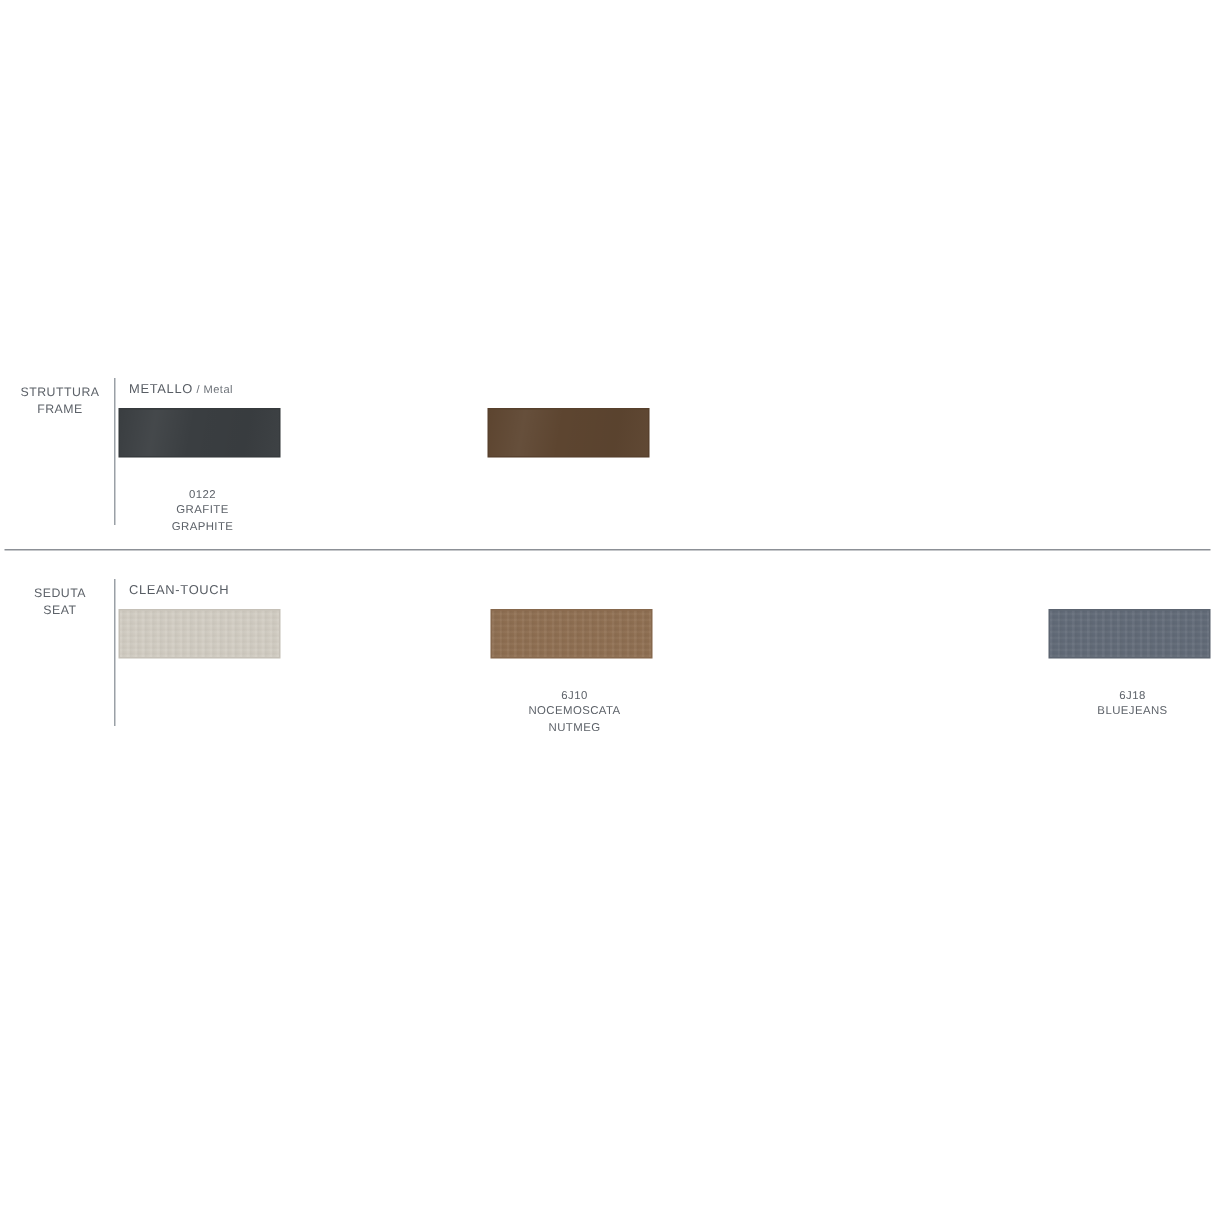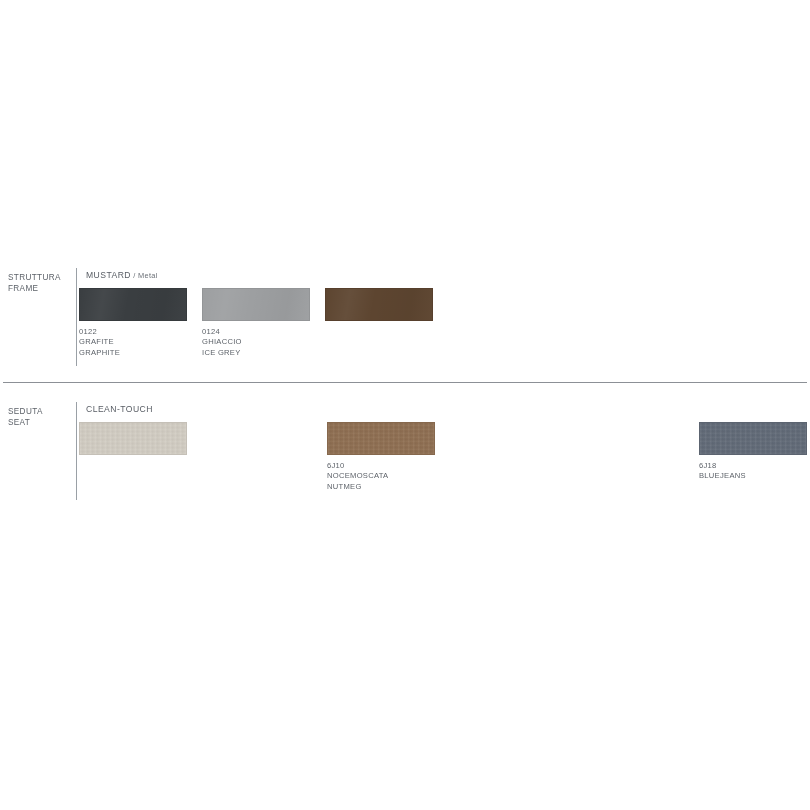--- a/index.html
+++ b/index.html
@@ -13,23 +13,24 @@
     background: #ffffff;
     font-family: "Liberation Sans", sans-serif;
     color: #5a5f66;
     overflow: hidden;
     position: relative;
   }
 
   .sheet {
     position: absolute;
     left: 0;
-    top: 16px;
+    top: 0;
     width: 810px;
     height: 704px;
+    text-align: center;
   }
 
   
   .section {
     position: absolute;
     left: 0;
     width: 810px;
   }
   .section-frame { top: 248px; }
   .section-seat  { top: 382px; }
@@ -116,21 +117,21 @@
   }
   .swatch-chip.glossy::after {
     content: "";
     position: absolute;
     inset: 0;
     background: linear-gradient(100deg, rgba(255,255,255,0.00) 0%, rgba(255,255,255,0.055) 22%, rgba(255,255,255,0.00) 45%, rgba(0,0,0,0.035) 78%, rgba(255,255,255,0.02) 100%);
     pointer-events: none;
   }
 
   .swatch-caption {
-    margin-top: 6px;
+    margin-top: 20px;
     font-size: 7.6px;
     line-height: 10.4px;
     letter-spacing: 0.28px;
     color: #5d6269;
     text-transform: uppercase;
     white-space: nowrap;
   }
   .swatch-caption span { display: block; }
 </style>
 </head>
@@ -143,42 +144,34 @@
   <div class="section section-frame">
 
     <div class="cat-label">
       <span class="l1">STRUTTURA</span>
       <span class="l2">FRAME</span>
     </div>
 
     <div class="v-divider"></div>
 
     <div class="material-heading">
-      <span>MUSTARD</span><span class="sub"> / </span><span class="sub">Metal</span>
+      <span>METALLO</span><span class="sub"> / </span><span class="sub">Metal</span>
     </div>
 
     <div class="swatch-row">
 
       <div class="swatch-item" style="left:0px">
         <div class="swatch-chip glossy" style="background-color: rgb(58, 62, 65);"></div>
         <div class="swatch-caption">
           <span>0122</span>
           <span>GRAFITE</span>
           <span>GRAPHITE</span>
         </div>
       </div>
 
-      <div class="swatch-item" style="left:123px">
-        <div class="swatch-chip glossy" style="background-color: rgb(157, 159, 161);"></div>
-        <div class="swatch-caption">
-          <span>0124</span>
-          <span>GHIACCIO</span>
-          <span>ICE GREY</span>
-        </div>
-      </div>
 
       <div class="swatch-item" style="left:246px">
         <div class="swatch-chip glossy" style="background-color: rgb(93, 69, 48);"></div>
       </div>
 
     </div>
   </div>
 
   <div class="section section-seat">
 

